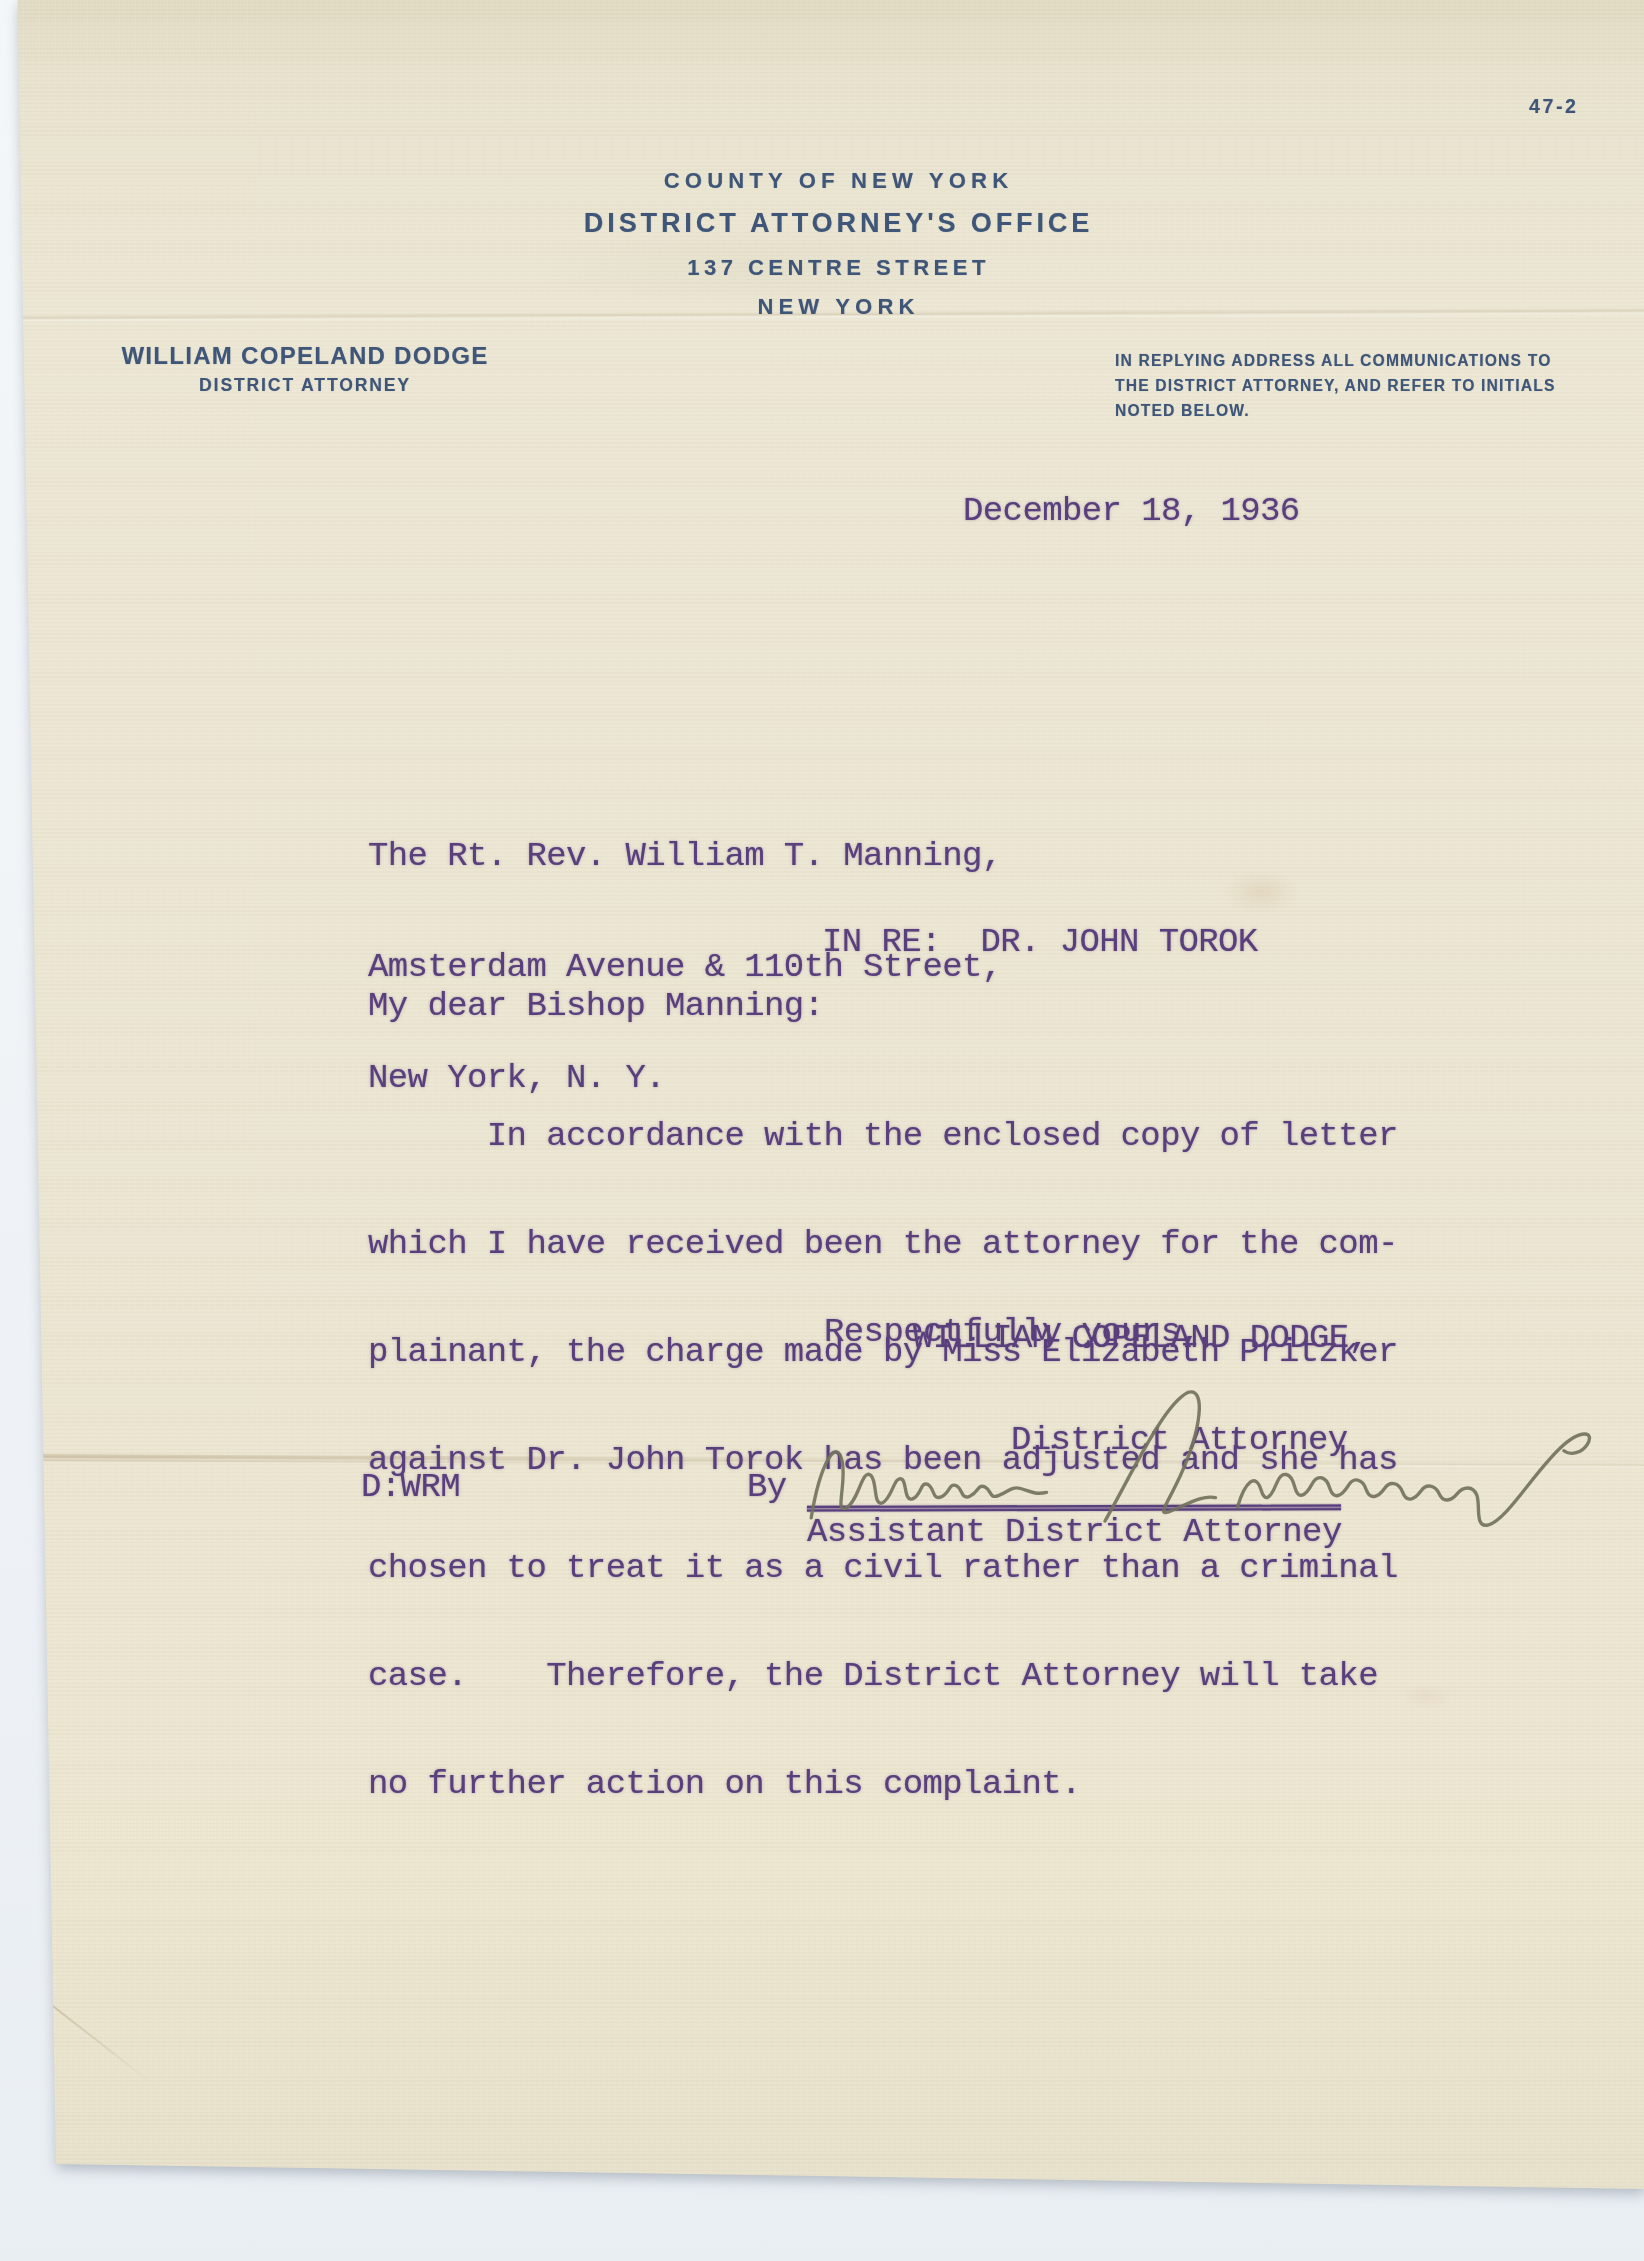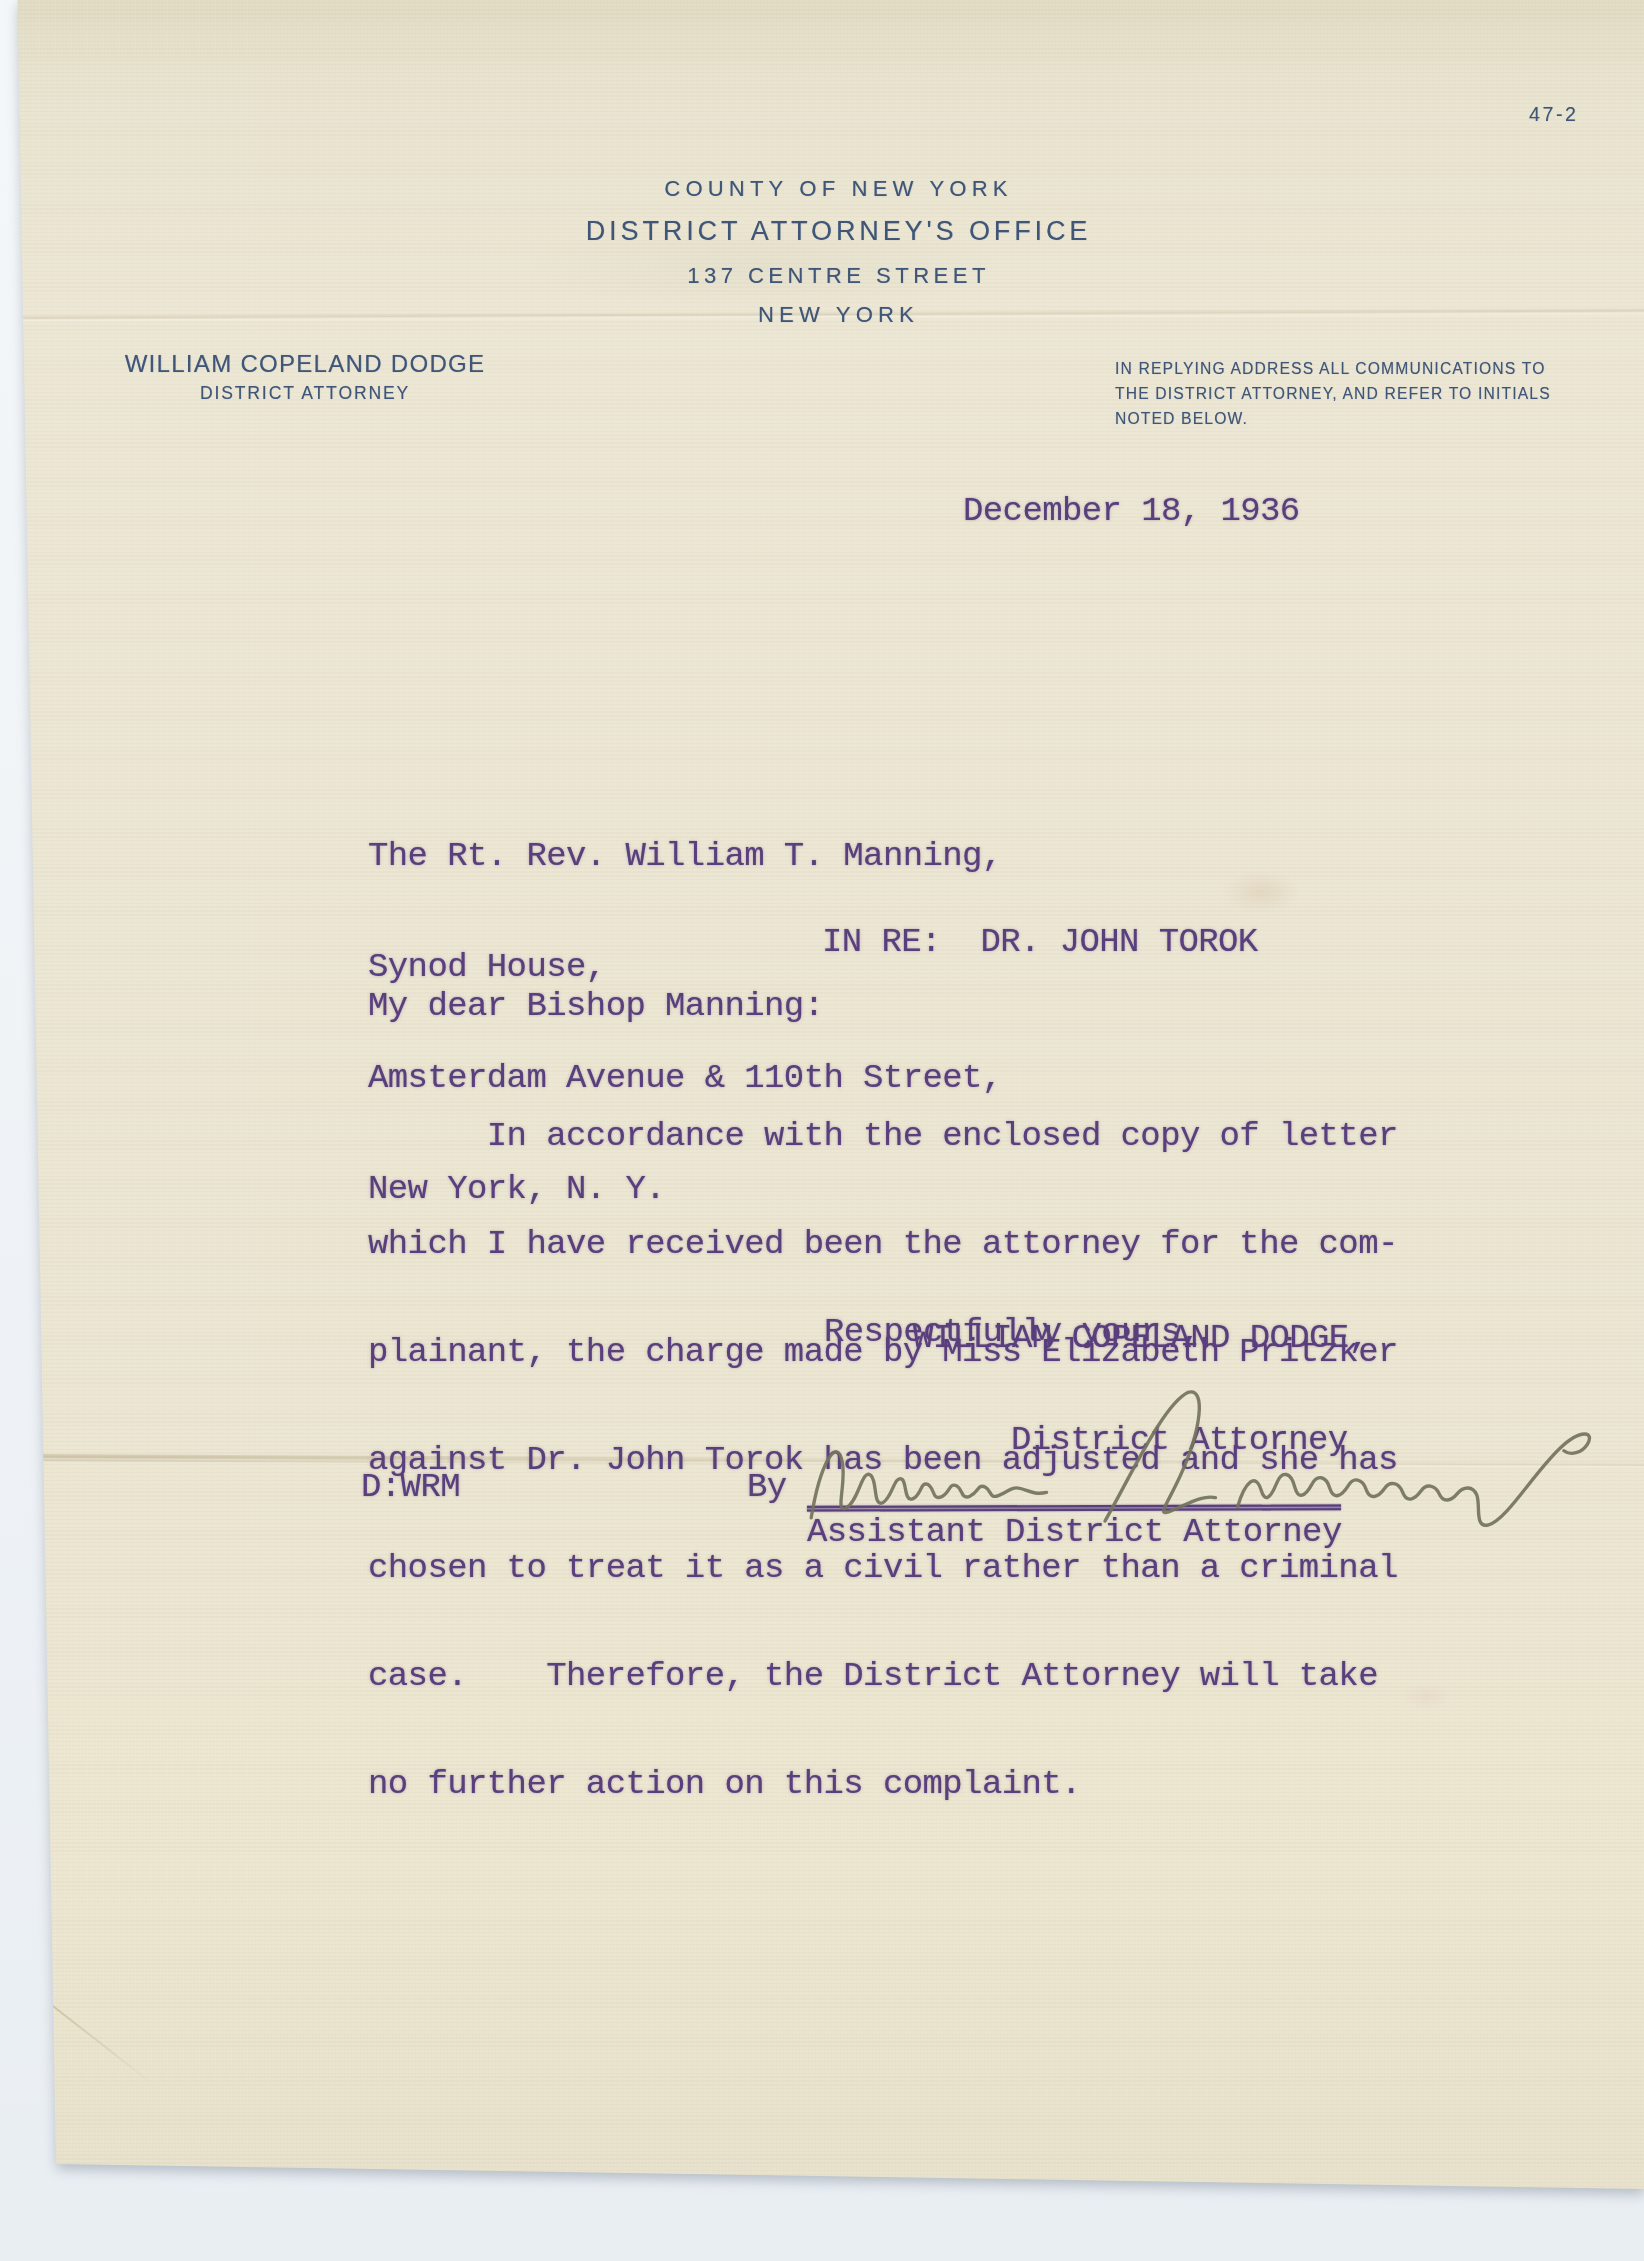--- a/index.html
+++ b/index.html
@@ -43,22 +43,22 @@
   .smudge{position:absolute;pointer-events:none;border-radius:50%;}
   .smudge-tan{left:1206px;top:861px;width:110px;height:62px;
     background:radial-gradient(closest-side,rgba(185,145,105,.17),transparent 72%);}
   .smudge-ghost{left:442px;top:208px;width:637px;height:117px;
     background:radial-gradient(closest-side,rgba(150,150,110,.07),transparent 75%);}
   .smudge-pink{left:1391px;top:1677px;width:71px;height:39px;
     background:radial-gradient(closest-side,rgba(200,140,140,.10),transparent 70%);}
 
   
   .lh{
-    position:absolute;font-family:"Liberation Sans",sans-serif;font-weight:400;
-    color:#3f5678;text-shadow:0.3px 0.3px 0.8px rgba(63,86,120,.45);white-space:nowrap;margin-top:8px;
+    position:absolute;font-family:"Liberation Sans",sans-serif;font-weight:700;
+    color:#3f5678;text-shadow:0.3px 0.3px 0.8px rgba(63,86,120,.45);white-space:nowrap;
   }
   .lh-center{left:0;width:1677px;text-align:center;}
   .code{left:1529px;top:95px;font-size:19.5px;letter-spacing:2.6px;}
   .county{top:168px;font-size:22px;letter-spacing:5.2px;}
   .office{top:208px;font-size:27px;letter-spacing:3.9px;}
   .street{top:255px;font-size:22px;letter-spacing:4.5px;}
   .city{top:294px;font-size:22px;letter-spacing:5.2px;}
   .official-name{left:110px;top:342px;width:390px;text-align:center;font-size:24px;letter-spacing:1.3px;}
   .official-title{left:110px;top:375px;width:390px;text-align:center;font-size:17.5px;letter-spacing:1.9px;}
   .reply-note{left:1115px;top:348px;font-size:15.6px;letter-spacing:1.2px;line-height:25px;}
@@ -118,21 +118,20 @@
     <div class="lh reply-note">
       <span>IN REPLYING ADDRESS ALL COMMUNICATIONS TO</span>
       <span>THE DISTRICT ATTORNEY, AND REFER TO INITIALS</span>
       <span>NOTED BELOW.</span>
     </div>
 
     <div class="tw date">December 18, 1936</div>
 
     <div class="tw recipient">
       <span>The Rt. Rev. William T. Manning,</span>
-      <span>Synod House,</span>
       <span>Amsterdam Avenue &amp; 110th Street,</span>
       <span>New York, N. Y.</span>
     </div>
 
     <div class="tw subject">IN RE:  DR. JOHN TOROK</div>
     <div class="tw salutation">My dear Bishop Manning:</div>
 
     <div class="tw body">
       <span>      In accordance with the enclosed copy of letter</span>
       <span>which I have received been the attorney for the com-</span>

